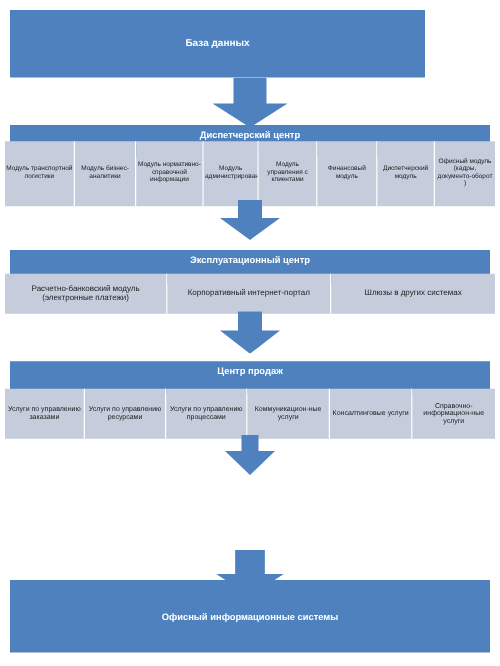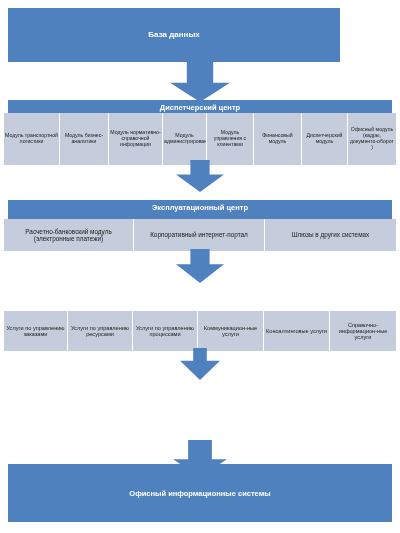--- a/index.html
+++ b/index.html
@@ -156,20 +156,23 @@
     <div class="chip" style="width:131px;">
       <span class="chip-label">Корпоративный интернет-портал</span>
     </div>
     <div class="chip" style="width:131px;">
       <span class="chip-label">Шлюзы в других системах</span>
     </div>
   </div>
 
   <div class="arrow arrow-small" style="left:176px; top:249px; width:48px; height:34px;"></div>
 
+  <div class="band header-band" style="left:8px; top:289px; width:384px; height:26px;">
+    <div class="band-title t-center">Центр продаж</div>
+  </div>
 
   <div class="chip-row row-sales" style="left:4px; top:311px; width:392px; height:40px;">
     <div class="chip" style="width:64px;">
       <span class="chip-label">Услуги по управлению заказами</span>
     </div>
     <div class="chip" style="width:65px;">
       <span class="chip-label">Услуги по управлению ресурсами</span>
     </div>
     <div class="chip" style="width:65px;">
       <span class="chip-label">Услуги по управлению процессами</span>

